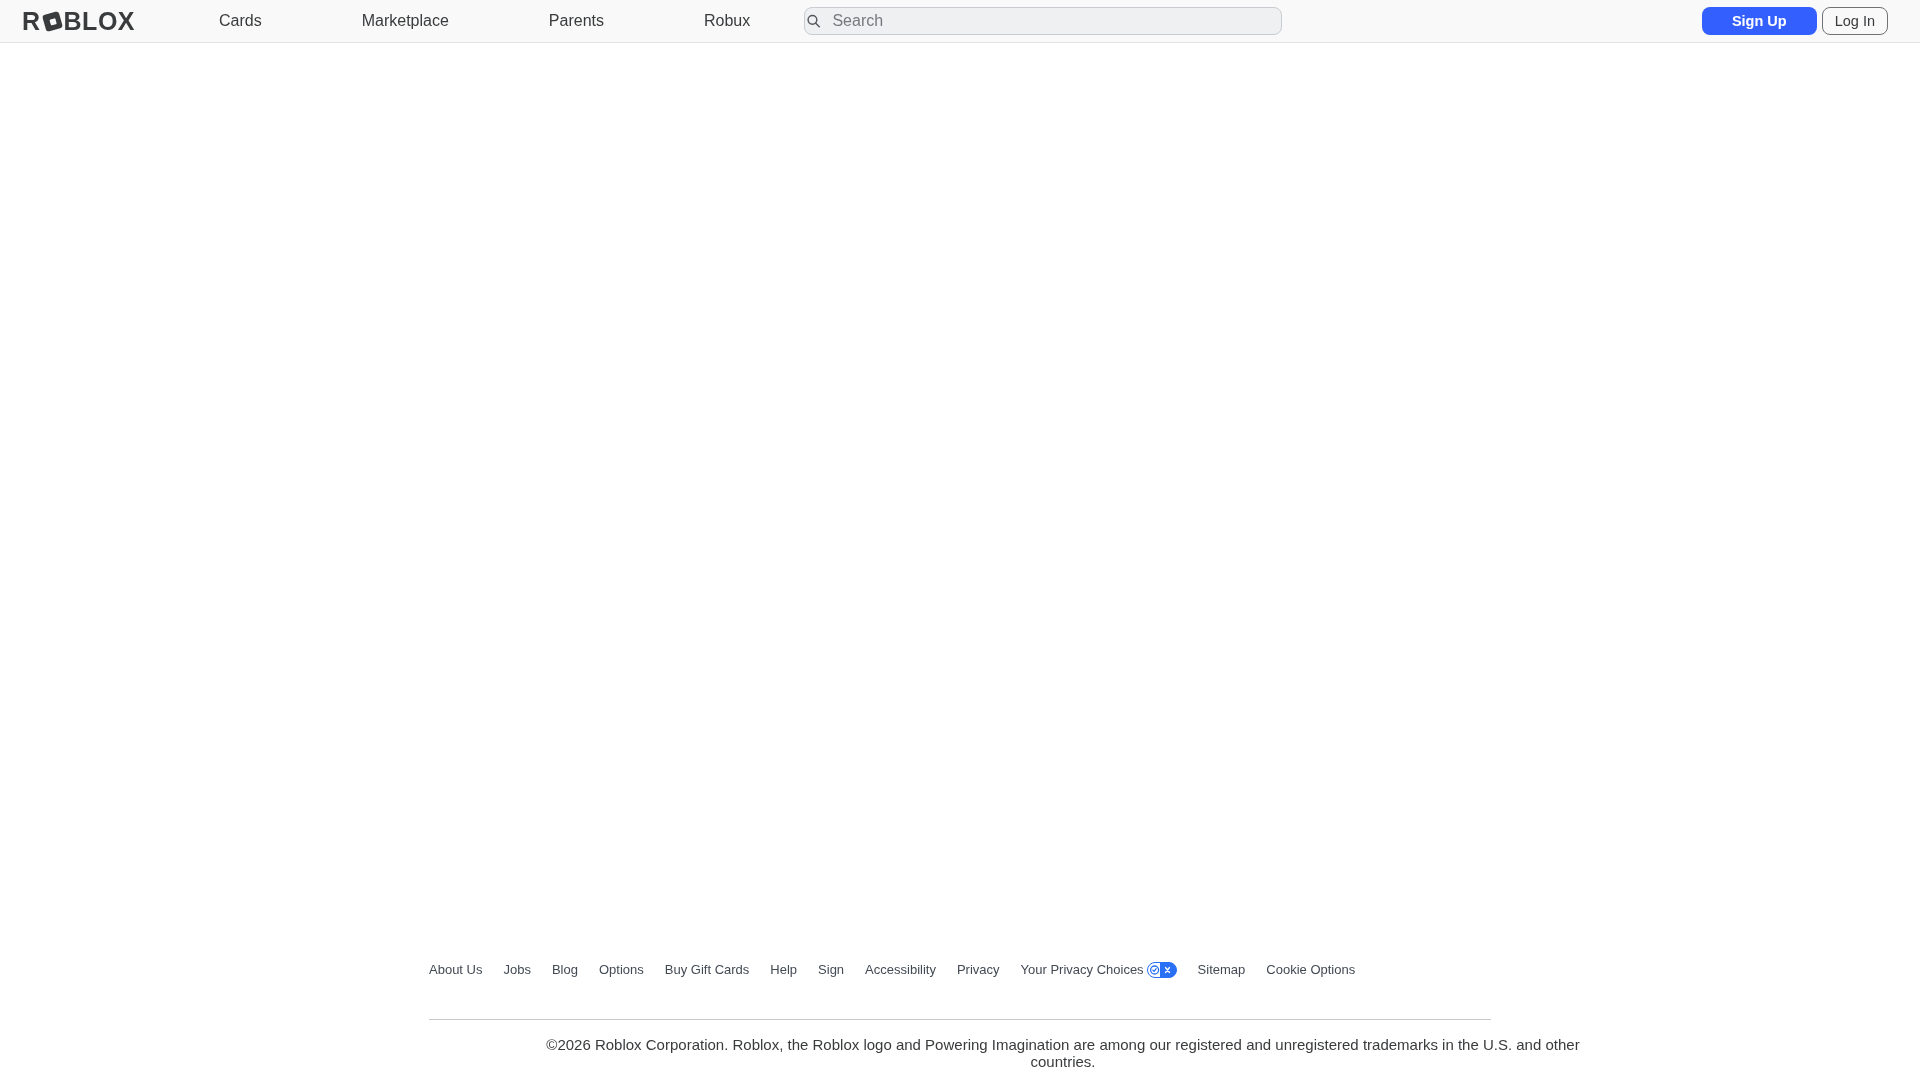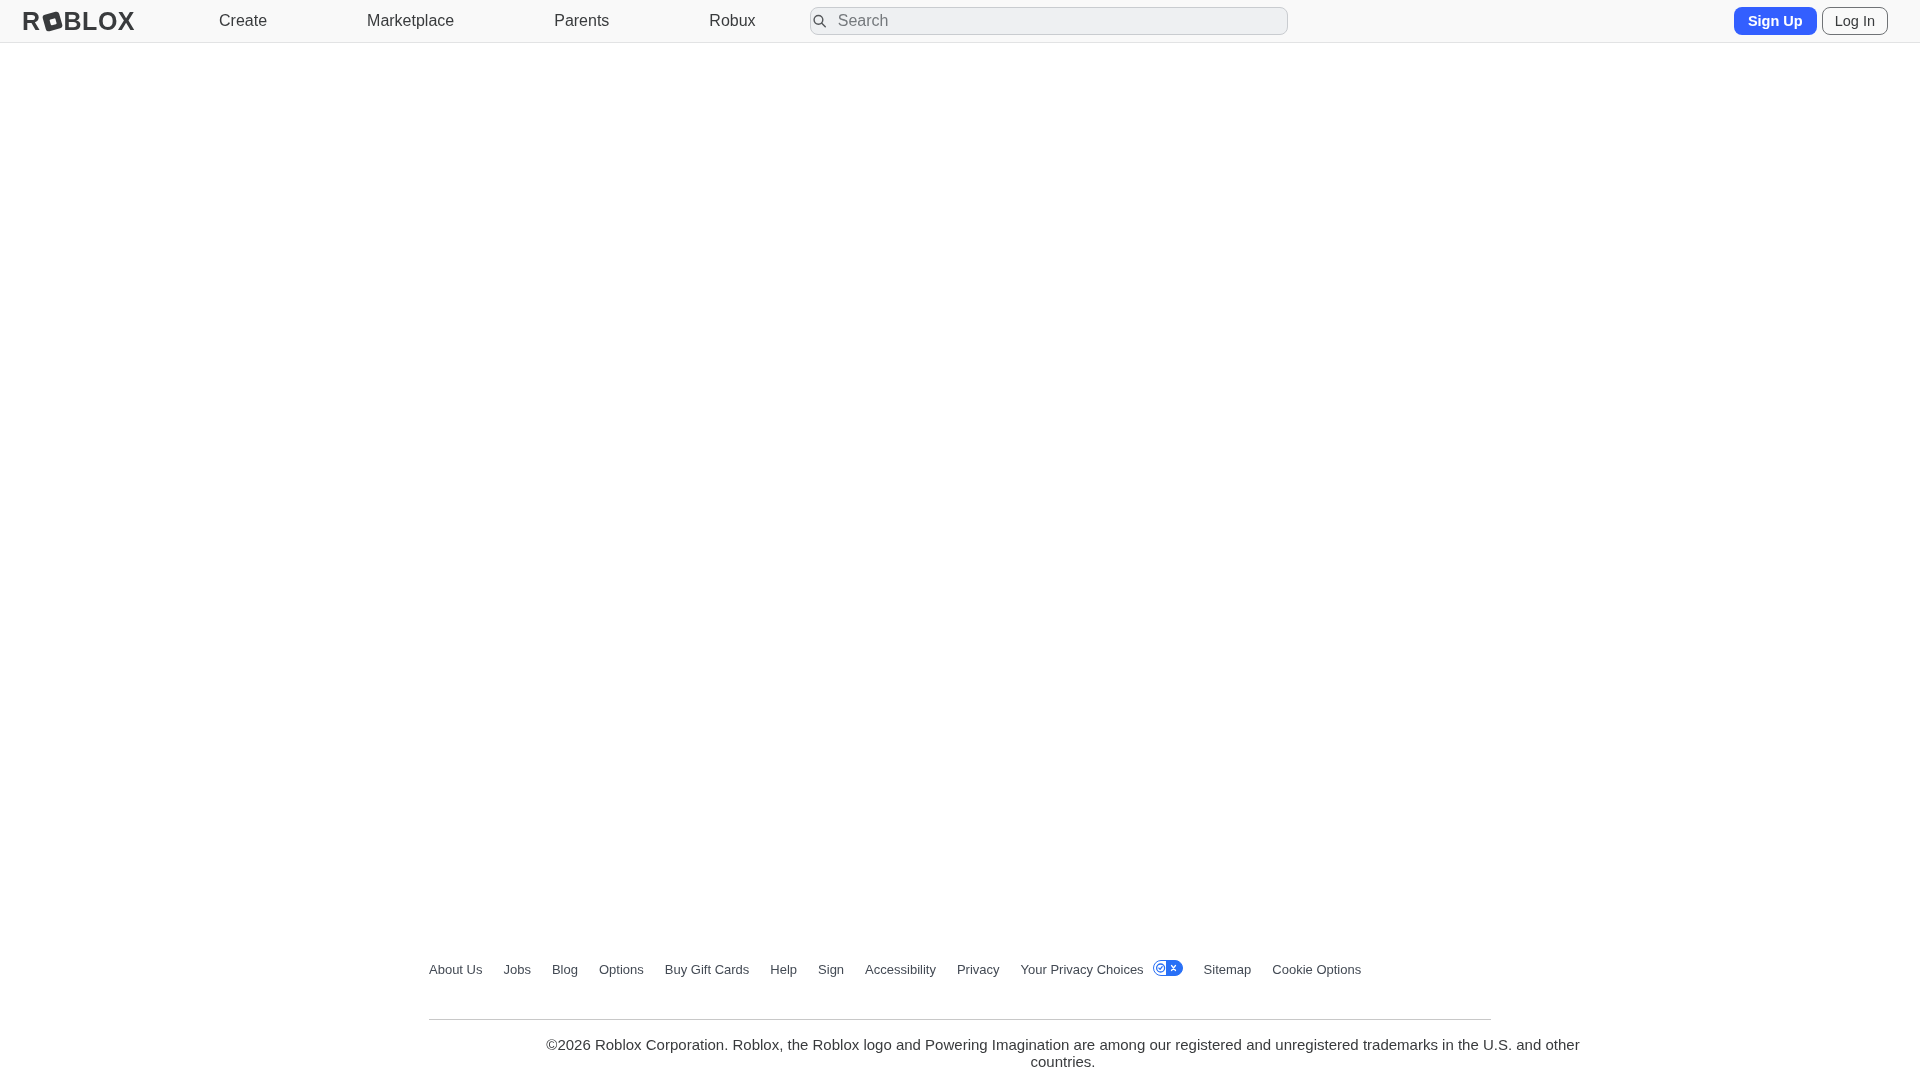--- a/index.html
+++ b/index.html
@@ -98,21 +98,21 @@
     font-size: 14.5px;
     font-family: "Liberation Sans", sans-serif;
     cursor: pointer;
     display: flex;
     align-items: center;
   }
   .btn-signup {
     background: #335fff;
     color: #ffffff;
     border: none;
-    padding: 0 14px;
+    padding: 0 30px;
     font-weight: 600;
   }
   .btn-login {
     background: transparent;
     color: #393b3d;
     border: 1px solid #707376;
     padding: 0 12px;
     font-weight: 500;
   }
 
@@ -132,22 +132,22 @@
   }
   .footer-links > div[data-list] { display: contents; }
   .footer-link {
     cursor: pointer;
     white-space: nowrap;
     text-decoration: none;
     color: #434a54;
   }
   .privacy-choices {
     display: flex;
-    align-items: flex-start;
-    gap: 9px;
+    align-items: center;
+    gap: 3px;
     cursor: pointer;
     white-space: nowrap;
     color: #434a54;
     text-decoration: none;
   }
   .footer-divider {
     border: none;
     border-top: 1px solid #c8c8c8;
     margin: 40px 0 0 0;
   }
@@ -166,21 +166,21 @@
   <div class="logo">
     <span>R</span>
     <span class="logo-square">
       <span class="logo-hole"></span>
     </span>
     <span>BLOX</span>
   </div>
 
   <nav class="nav" data-list="header.nav_items">
 
-  <a class="nav-link">Create</a>
+  <a class="nav-link">Cards</a>
       <a class="nav-link">Marketplace</a>
       <a class="nav-link">Parents</a>
       <a class="nav-link">Robux</a>
     </nav>
 
   <div class="search-wrap">
     <svg width="16" height="16" viewBox="0 0 16 16">
       <circle cx="6.8" cy="6.8" r="4.6" fill="none" stroke="#54575a" stroke-width="1.5"></circle>
       <line x1="10.3" y1="10.3" x2="14" y2="14" stroke="#54575a" stroke-width="1.5" stroke-linecap="round"></line>
     </svg>

